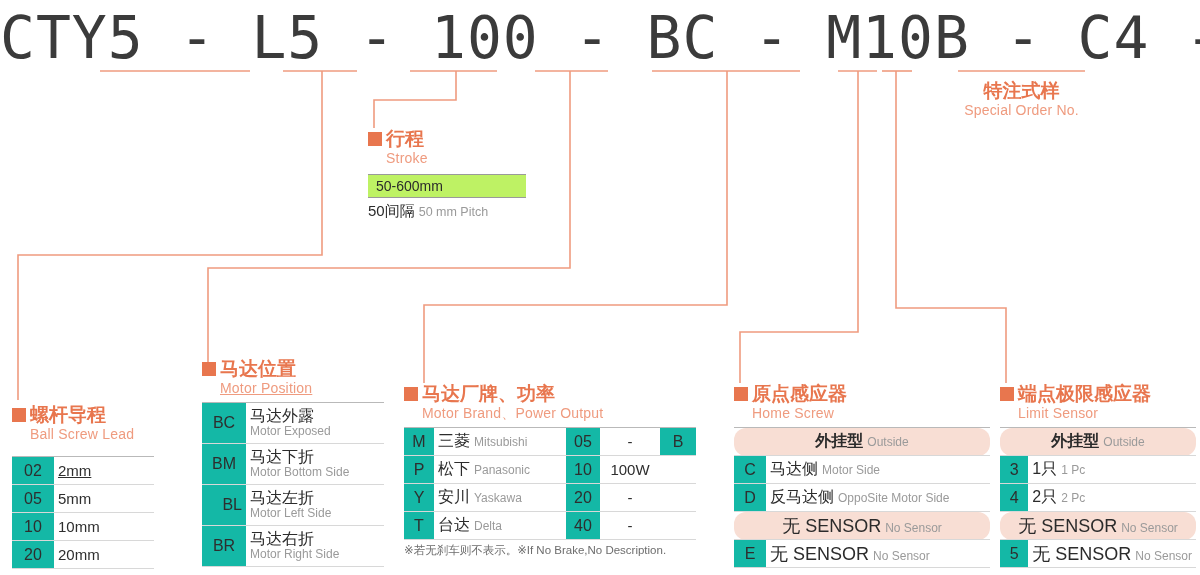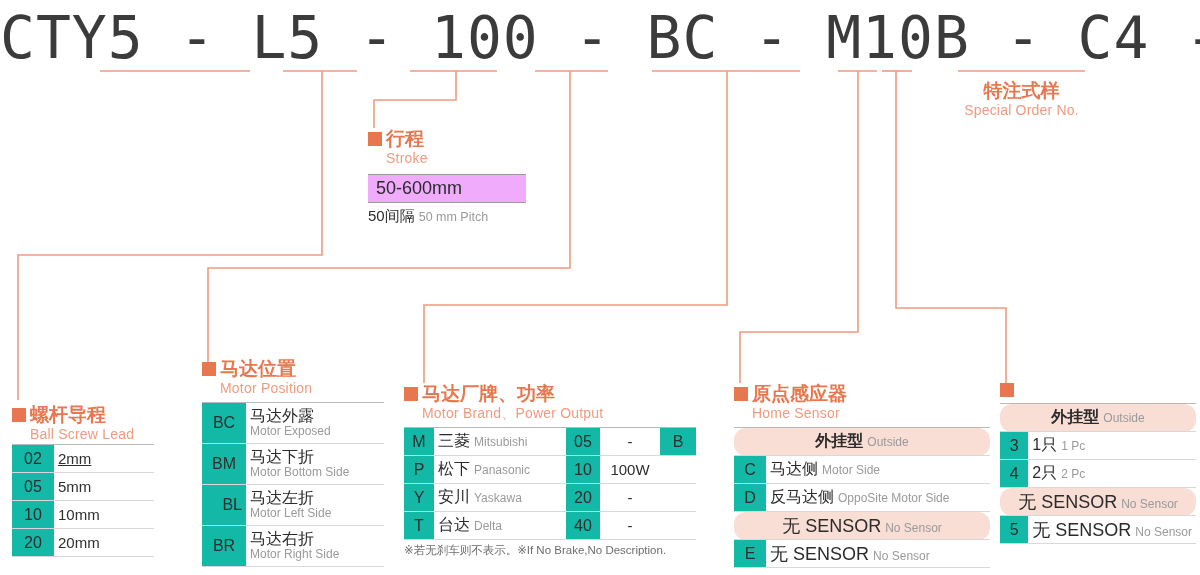--- a/index.html
+++ b/index.html
@@ -72,24 +72,24 @@
   td.hdr{
     background:#f8ded4;
     text-align:center;
     border-radius:12px;
   }
   .cn{font-size:16px;color:#2b2b2b;}
   .en{font-size:12px;color:#9a9a9a;margin-left:4px;}
 
   
   .stroke-box{
-    background:#f0abfc;
+    background:#bef264;
     border-top:1px solid #9a9a9a;
     border-bottom:1px solid #9a9a9a;
-    font-size:18px;color:#2b2b2b;
+    font-size:14px;color:#2b2b2b;
     padding:3px 8px;
     width:158px;box-sizing:border-box;
   }
   .stroke-note{font-size:15px;color:#2b2b2b;margin-top:4px;white-space:nowrap;}
   .stroke-note .en{font-size:12.5px;}
 
   .footnote{
     font-size:11.5px;color:#6d6d6d;white-space:nowrap;margin-top:3px;
   }
 </style>
@@ -143,21 +143,21 @@
       <span>50间隔</span><span class="en">50 mm Pitch</span>
     </div>
   </div>
 
   <div class="grp" style="left:12px;top:404px;">
     <div class="grp-title">
       <span class="sq"></span>
       <span>螺杆导程</span>
     </div>
     <div class="grp-sub" style="margin-left:18px;">Ball Screw Lead</div>
-    <table class="spec" style="margin-top:2px;">
+    <table class="spec" style="margin-top:14px;">
       <tbody>
         <tr>
           <td class="code" style="width:34px;">02</td>
           <td style="width:92px;text-decoration:underline;">2mm</td>
         </tr>
         <tr>
           <td class="code">05</td>
           <td>5mm</td>
         </tr>
         <tr>
@@ -170,21 +170,21 @@
         </tr>
       </tbody>
     </table>
   </div>
 
   <div class="grp" style="left:202px;top:358px;">
     <div class="grp-title">
       <span class="sq"></span>
       <span>马达位置</span>
     </div>
-    <div class="grp-sub" style="margin-left:18px;">Motor Position</div>
+    <div class="grp-sub" style="margin-left:18px;text-decoration:underline;">Motor Position</div>
     <table class="spec" style="margin-top:6px;">
       <tbody>
         <tr>
           <td class="code" style="width:36px;height:38px;">BC</td>
           <td style="width:130px;line-height:1.05;">
             <div class="cn">马达外露</div>
             <div class="en" style="margin-left:0;">Motor Exposed</div>
           </td>
         </tr>
         <tr>
@@ -259,21 +259,21 @@
       </tbody>
     </table>
     <div class="footnote">※若无刹车则不表示。※If No Brake,No Description.</div>
   </div>
 
   <div class="grp" style="left:734px;top:383px;">
     <div class="grp-title">
       <span class="sq"></span>
       <span>原点感应器</span>
     </div>
-    <div class="grp-sub" style="margin-left:18px;">Home Sensor</div>
+    <div class="grp-sub" style="margin-left:18px;">Home Screw</div>
     <table class="spec" style="margin-top:6px;width:256px;">
       <tbody>
         <tr>
           <td class="hdr" colspan="2">
             <span class="cn" style="font-weight:bold;">外挂型</span><span class="en">Outside</span>
           </td>
         </tr>
         <tr>
           <td class="code" style="width:24px;">C</td>
           <td>
@@ -297,21 +297,23 @@
             <span class="cn" style="font-size:18px;">无 SENSOR</span><span class="en">No Sensor</span>
           </td>
         </tr>
       </tbody>
     </table>
   </div>
 
   <div class="grp" style="left:1000px;top:383px;">
     <div class="grp-title">
       <span class="sq"></span>
-    </div>
+      <span>端点极限感应器</span>
+    </div>
+    <div class="grp-sub" style="margin-left:18px;">Limit Sensor</div>
     <table class="spec" style="margin-top:6px;width:196px;">
       <tbody>
         <tr>
           <td class="hdr" colspan="2">
             <span class="cn" style="font-weight:bold;">外挂型</span><span class="en">Outside</span>
           </td>
         </tr>
         <tr>
           <td class="code" style="width:24px;">3</td>
           <td>

